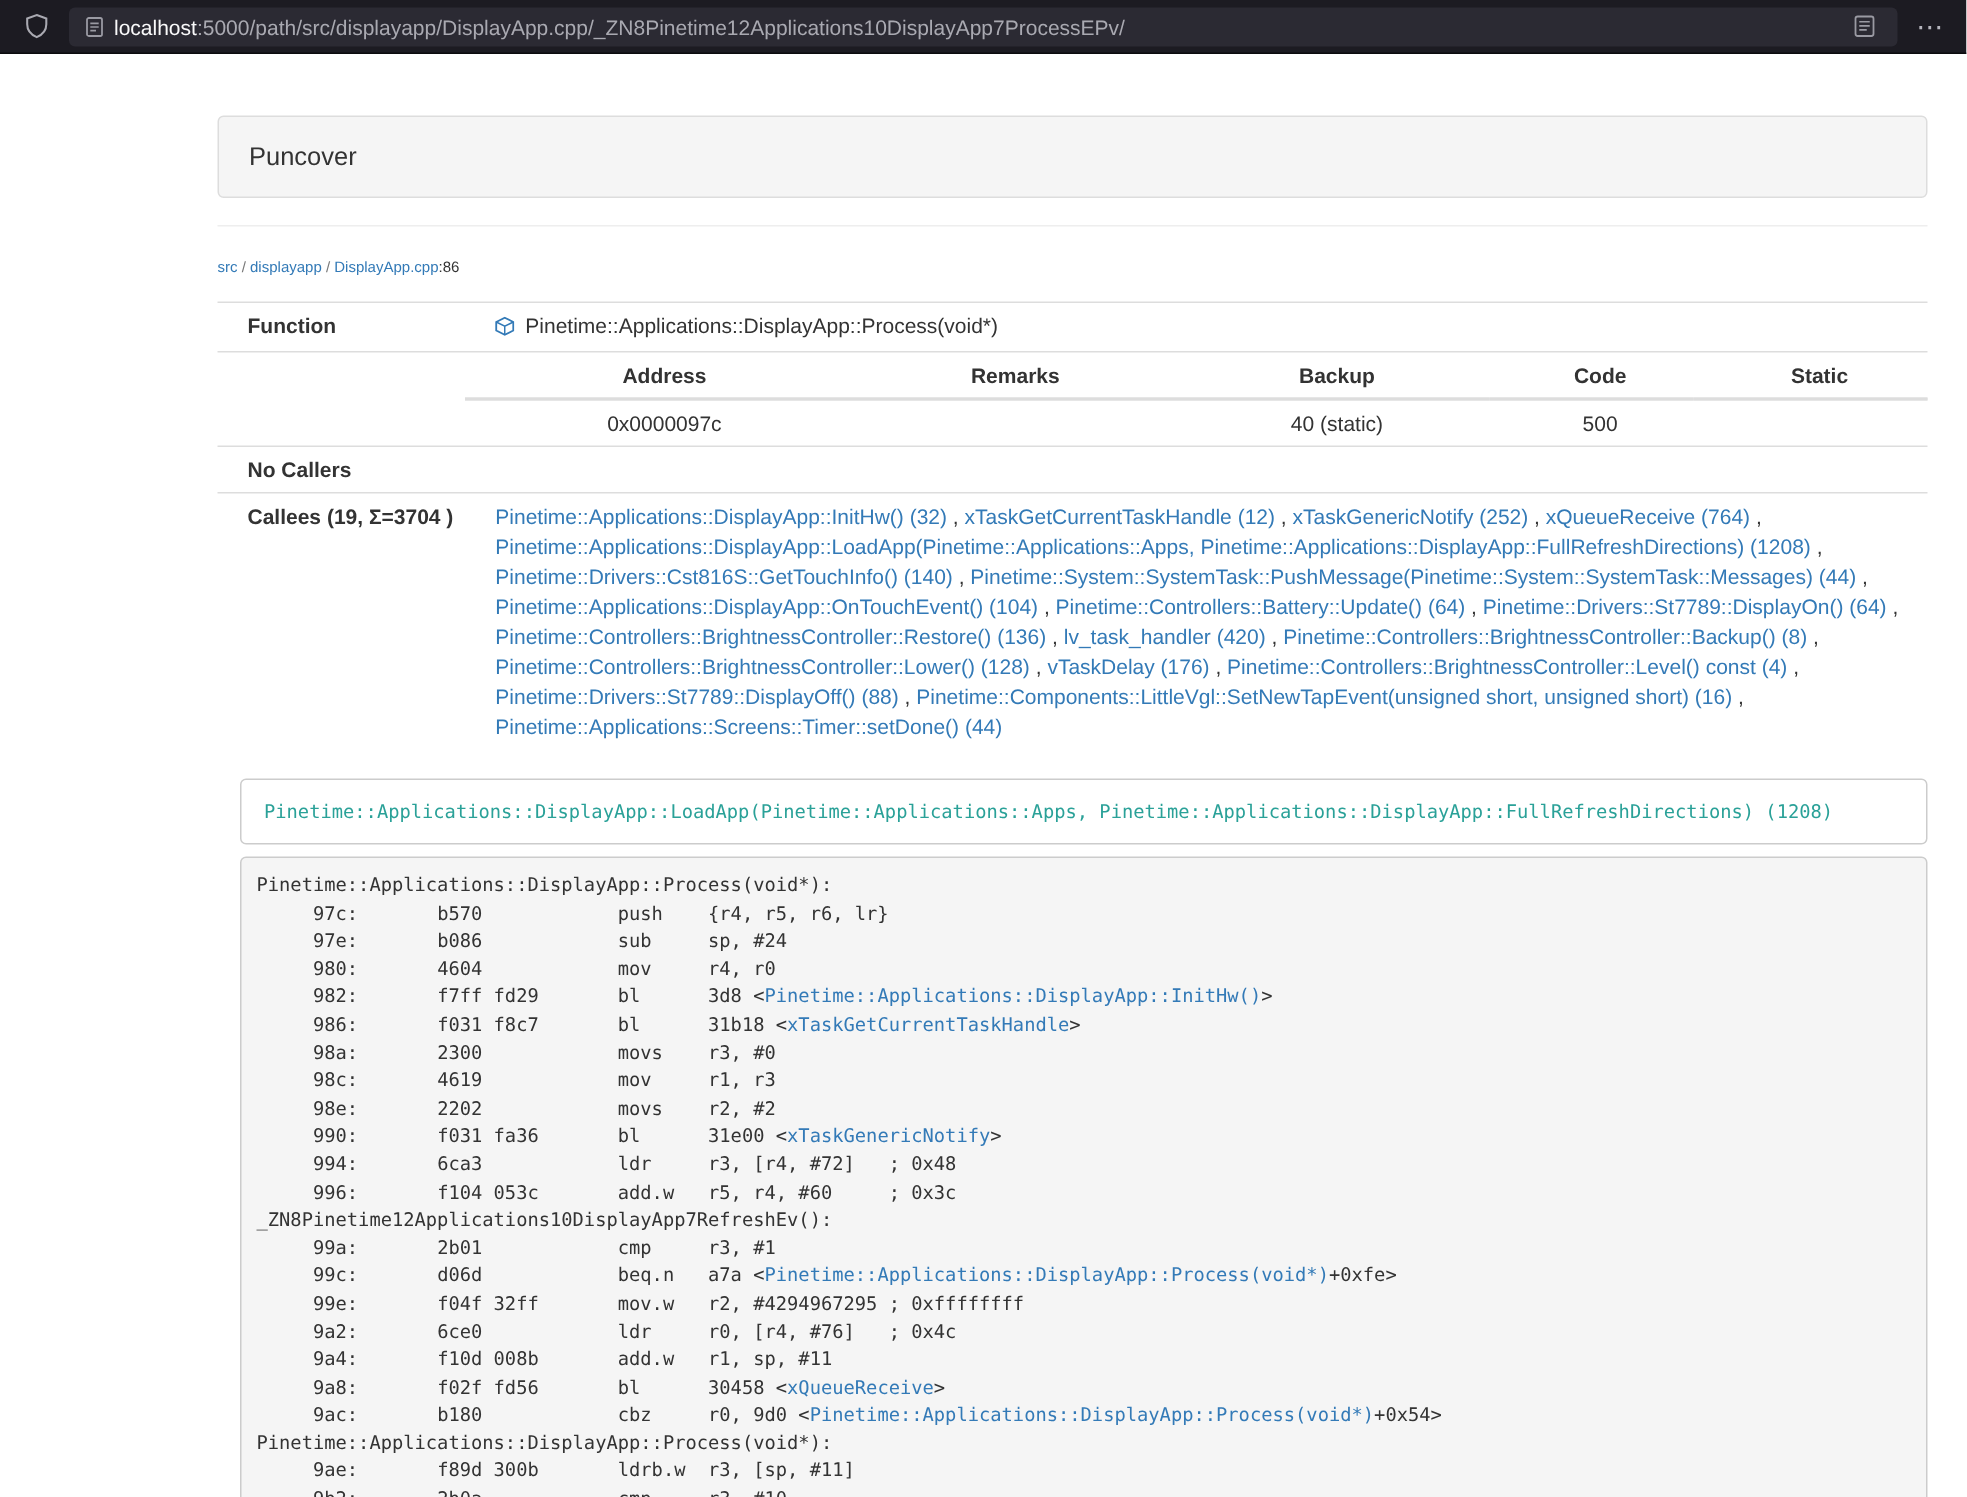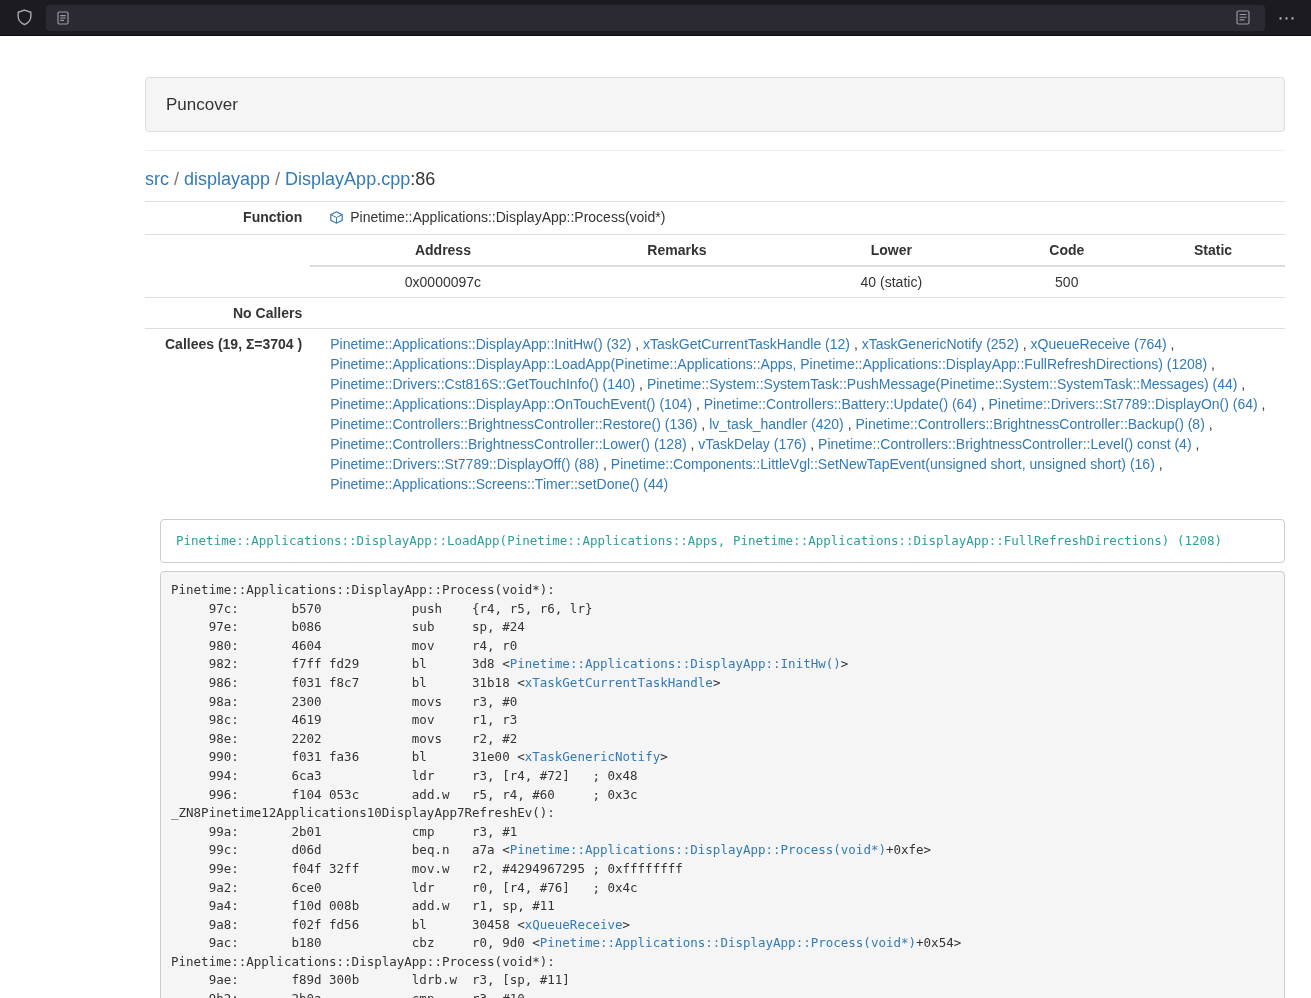--- a/index.html
+++ b/index.html
@@ -14,27 +14,27 @@
   .urlbar .ic { display: flex; align-items: center; margin: 0 7px 0 3px; flex: none; }
   .url-host { color: var(--url-host, #f9f9fa); }
   .url-path { color: var(--url-path, #a9a9b1); }
   .spacer { flex: 1; }
 
   
   .container { margin-left: 145px; width: 1140px; padding-top: 41px; }
   .panel { background: var(--panel-bg, #f5f5f5); border: 1px solid var(--border, #ddd); border-radius: 4px; padding: 15px 20px; font-size: 17px; line-height: 23px; color: #333; margin-bottom: 8px; }
   hr { border: none; border-top: 1px solid #eee; margin: 18px 0; }
   a { color: var(--link, #337ab7); text-decoration: none; cursor: pointer; }
-  .breadcrumb { margin: 0 0 12px 0; font-size: 18px; line-height: 20px; }
+  .breadcrumb { margin: 0 0 12px 0; font-size: 10px; line-height: 20px; }
   .bc-sep { color: #777; }
 
   table.outer { width: 100%; border-collapse: collapse; margin-bottom: 20px; }
   table.outer > tbody > tr > th,
   table.outer > tbody > tr > td { border-top: 1px solid var(--border, #ddd); text-align: left; vertical-align: top; font-size: 14px; line-height: 20px; }
-  table.outer > tbody > tr > th { width: 145px; font-weight: bold; padding: 5px 8px 5px 20px; white-space: nowrap; text-align: right; }
+  table.outer > tbody > tr > th { width: 145px; font-weight: bold; padding: 5px 8px 5px 20px; white-space: nowrap; }
   table.outer > tbody > tr > td { padding: 5px 8px 5px 20px; }
   table.outer > tbody > tr > td.nopad { padding: 0; }
 
   table.inner { width: 100%; border-collapse: collapse; }
   table.inner th, table.inner td { text-align: center; padding: 5px 8px 5px 20px; font-size: 14px; line-height: 20px; vertical-align: top; }
   table.inner th { font-weight: bold; border-bottom: 2px solid var(--border, #ddd); }
   table.inner th:nth-child(1), table.inner td:nth-child(1) { width: 26%; }
   table.inner th:nth-child(2), table.inner td:nth-child(2) { width: 22%; }
   table.inner th:nth-child(3), table.inner td:nth-child(3) { width: 22%; }
   table.inner th:nth-child(4), table.inner td:nth-child(4) { width: 14%; }
@@ -58,20 +58,21 @@
   </div>
   <div class="urlbar">
     <span class="ic">
       <svg width="12" height="14" viewBox="0 0 12 14">
           <rect x="1" y="1" width="10" height="12" rx="1.2" fill="none" stroke="#9a9aa3" stroke-width="1.2"></rect>
           <line x1="3.2" y1="4.6" x2="8.8" y2="4.6" stroke="#9a9aa3" stroke-width="1.1"></line>
           <line x1="3.2" y1="7" x2="8.8" y2="7" stroke="#9a9aa3" stroke-width="1.1"></line>
           <line x1="3.2" y1="9.4" x2="7" y2="9.4" stroke="#9a9aa3" stroke-width="1.1"></line>
         </svg>
     </span>
+    <span><span class="url-host">localhost</span><span class="url-path">:5000/path/src/displayapp/DisplayApp.cpp/_ZN8Pinetime12Applications10DisplayApp7ProcessEPv/</span></span>
     <span class="spacer"></span>
     <span class="ic">
       <svg width="14" height="15" viewBox="0 0 14 15">
           <rect x="1" y="1" width="12" height="13" rx="1.5" fill="none" stroke="#9a9aa3" stroke-width="1.2"></rect>
           <line x1="3.5" y1="4.5" x2="10.5" y2="4.5" stroke="#9a9aa3" stroke-width="1.1"></line>
           <line x1="3.5" y1="7.2" x2="10.5" y2="7.2" stroke="#9a9aa3" stroke-width="1.1"></line>
           <line x1="3.5" y1="9.9" x2="8.5" y2="9.9" stroke="#9a9aa3" stroke-width="1.1"></line>
         </svg>
     </span>
   </div>
@@ -102,21 +103,21 @@
         </td>
       </tr>
       <tr>
         <th></th>
         <td class="nopad">
           <table class="inner">
             <thead>
                 <tr id="inner-head">
                   <th>Address</th>
                   <th>Remarks</th>
-                  <th>Lower</th>
+                  <th>Backup</th>
                   <th>Code</th>
                   <th>Static</th>
                 </tr>
               </thead>
             <tbody>
                 <tr id="inner-row">
                   <td>0x0000097c</td>
                   <td>&nbsp;</td>
                   <td>40 (static)</td>
                   <td>500</td>

